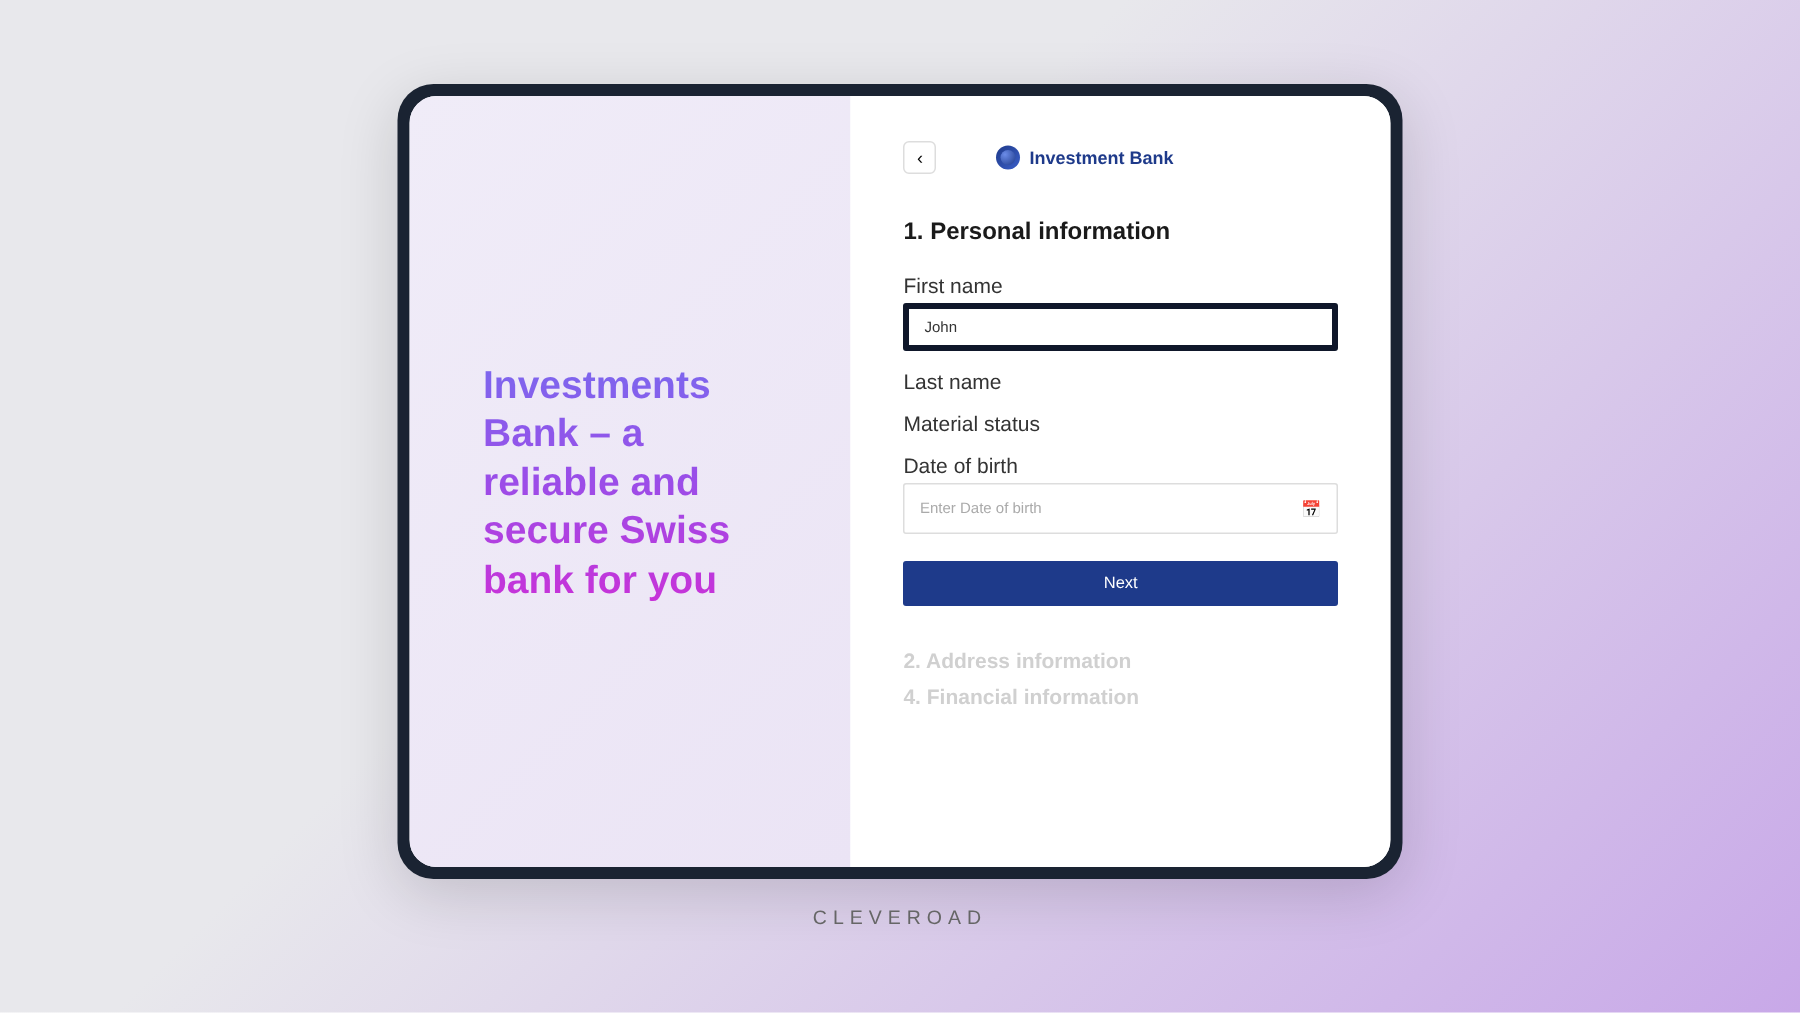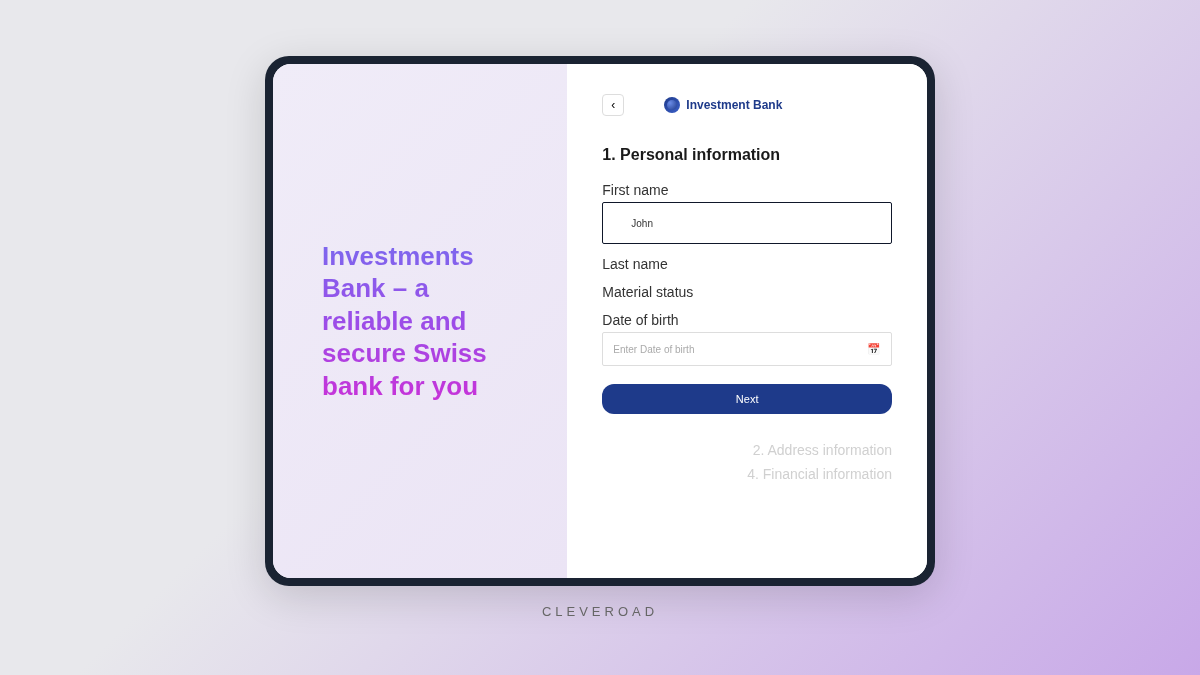--- a/index.html
+++ b/index.html
@@ -127,24 +127,24 @@
     
     .field-label {
       font-size: 14px;
       color: #333;
       margin-bottom: 4px;
       display: block;
     }
     
     .text-input {
       width: 100%;
-      height: 42px;
-      border: 1px solid #0f172a;
-      border-radius: 2px;
-      padding: 0 28px;
+      height: 32px;
+      border: 4px solid #0f172a;
+      border-radius: 2px;
+      padding: 0 10px;
       font-size: 10px;
       color: #333;
     }
     
     .text-input::placeholder {
       color: #aaa;
     }
     
     .select-input {
       width: 100%;
@@ -183,34 +183,33 @@
       font-size: 11px;
       color: #666;
     }
     
     .next-btn {
       width: 100%;
       height: 30px;
       background: #1e3a8a;
       color: #fff;
       border: none;
-      border-radius: 12px;
+      border-radius: 2px;
       font-size: 11px;
       font-weight: 500;
       cursor: pointer;
       margin-top: 6px;
       margin-bottom: 28px;
     }
     
     .step-inactive {
       font-size: 14px;
-      font-weight: 400;
+      font-weight: 700;
       color: #d0d0d0;
       margin-bottom: 8px;
-      text-align: right;
     }
     
     .footer-brand {
       margin-top: 18px;
       font-size: 13px;
       font-weight: 400;
       letter-spacing: 4px;
       color: #666;
       text-align: center;
     }

